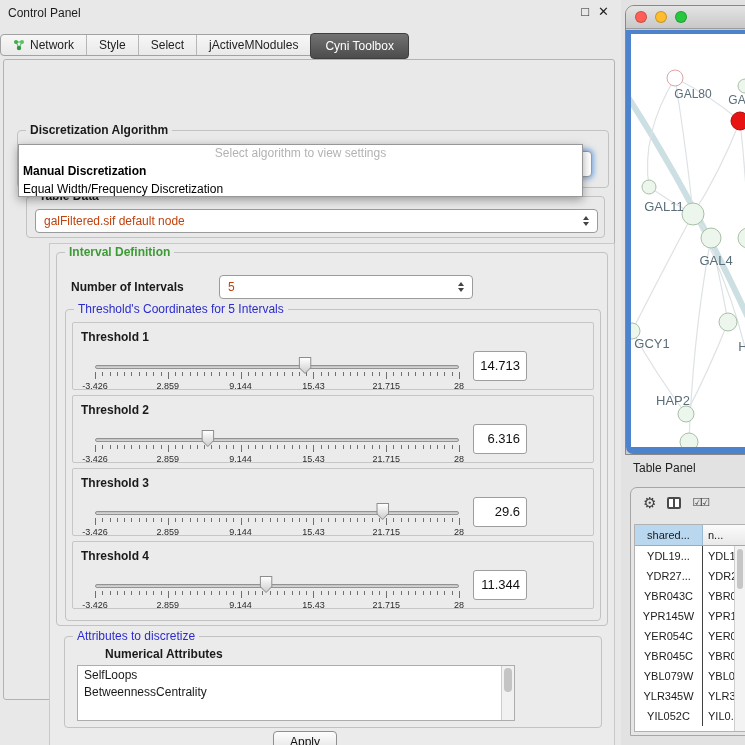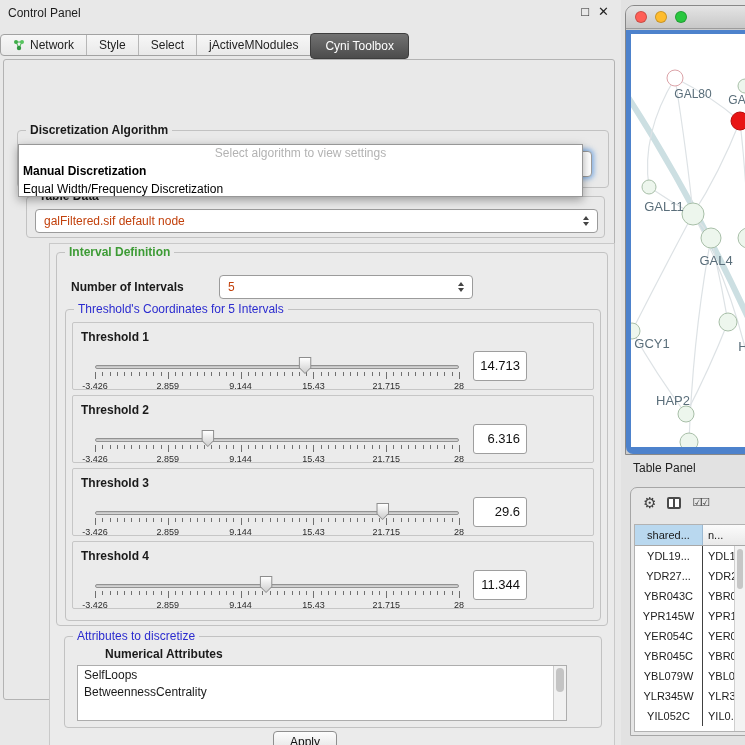--- a/index.html
+++ b/index.html
@@ -61,21 +61,21 @@
   .thumb::before { content:""; position:absolute; inset:1px; clip-path:polygon(0 0,100% 0,100% 62%,50% 100%,0 62%); background:linear-gradient(#ffffff,#cdcdcd); }
   .ticks { position:absolute; left:0; right:0; top:17px; height:8px; }
   .tick { position:absolute; width:1px; height:4px; background:#6f6f6f; }
   .tick.major { height:7px; }
   .scale-labels { position:absolute; left:0; right:0; top:26px; height:10px; }
   .scale-labels span { position:absolute; transform:translateX(-50%); font-size:9px; color:#2a2a2a; white-space:nowrap; }
   .th-value { position:absolute; left:400px; top:28px; width:54px; height:30px; background:#fff; border:1px solid #9e9e9e; border-radius:3px; font-size:13px; text-align:right; line-height:28px; padding-right:6px; color:#111; }
 
   .attr-group { left:60px; top:576px; width:538px; height:92px; }
   .attr-sublabel { position:absolute; left:12px; top:10px; font-weight:bold; font-size:12px;margin-left:28px; }
-  .attr-list { position:absolute; left:12px; top:28px; width:490px; height:56px; background:#fff; border:1px solid #adadad; overflow:hidden; }
+  .attr-list { position:absolute; left:12px; top:28px; width:438px; height:56px; background:#fff; border:1px solid #adadad; overflow:hidden; }
   .list-item { font-size:12px; line-height:16px; padding:1px 6px 0 6px; white-space:nowrap; }
   .vscroll { position:absolute; right:0; top:0; bottom:0; width:13px; background:#f1f1f1; border-left:1px solid #cccccc; }
   .vscroll .thumb-bar { position:absolute; left:2px; right:2px; top:2px; height:24px; background:#c4c4c4; border-radius:6px; }
 
   .apply-btn { position:absolute; left:269px; top:671px; width:64px; height:22px; border:1px solid #8f8f8f; border-radius:4px; background:linear-gradient(#fdfdfd,#e2e2e2); font-size:12px; font-family:"Liberation Sans",sans-serif; color:#111; }
 
   
   .right-bg { position:absolute; left:621px; top:0; width:124px; height:745px; background:#e2e2e2; }
 
   .network-window { position:absolute; left:625px; top:5px; width:130px; height:450px; border:1px solid #888; border-radius:9px 0 0 0; overflow:hidden; background:#ccc; }

